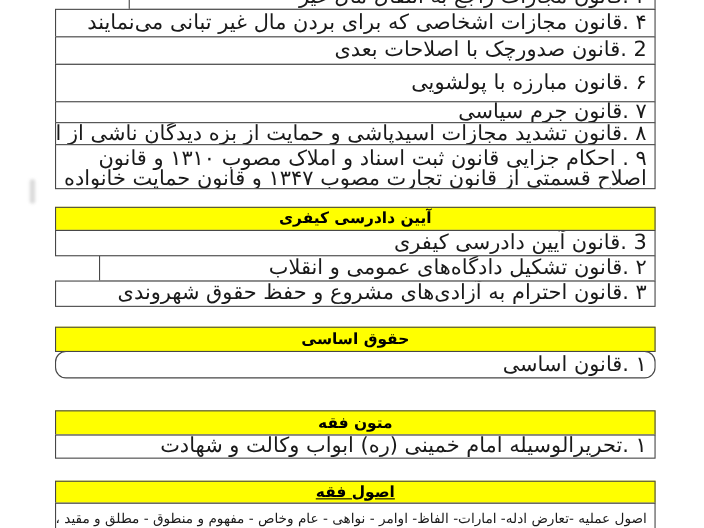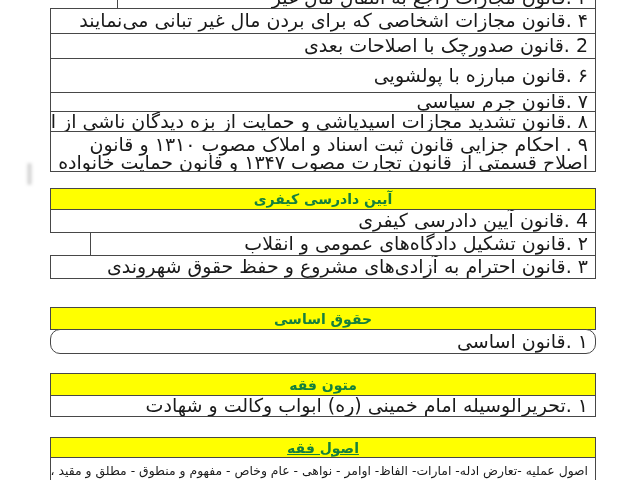--- a/index.html
+++ b/index.html
@@ -28,21 +28,21 @@
   }
   .sec-header {
     box-sizing: border-box;
     border: 1px solid #474747;
     background: #ffff00;
     display: flex;
     align-items: center;
     justify-content: center;
     font-weight: bold;
     font-size: 14px;
-    color: #15803d;
+    color: #000000;
   }
   .row {
     box-sizing: border-box;
     border: 1px solid #474747;
     background: #ffffff;
     display: flex;
     align-items: center;
     padding: 0 7px;
     font-size: 19px;
     white-space: nowrap;
@@ -85,25 +85,25 @@
         <div class="row indent" style="height: 23px;">۳ .قانون مجازات راجع به انتقال مال غیر</div>
         <div class="row" style="height: 26px;">۴ .قانون مجازات اشخاصی که برای بردن مال غیر تبانی می‌نمایند</div>
         <div class="row" style="height: 26px;">2 .قانون صدورچک با اصلاحات بعدی</div>
         <div class="row" style="height: 35px;">۶ .قانون مبارزه با پولشویی</div>
         <div class="row" style="height: 20px;">۷ .قانون جرم سیاسی</div>
         <div class="row" style="height: 21px;">۸ .قانون تشدید مجازات اسیدپاشی و حمایت از بزه دیدگان ناشی از آن مصوب ۱۳۹۸</div>
         <div class="row multiline" style="height: 41px;">۹ . احکام جزایی قانون ثبت اسناد و املاک مصوب ۱۳۱۰ و قانون اصلاح قسمتی از قانون تجارت مصوب ۱۳۴۷ و قانون حمایت خانواده مصوب ۱۳۹۱</div>
       </div>
       <div class="section" style="top: 188px;">
         <div class="sec-header" style="height: 22px;">آیین دادرسی کیفری</div>
-        <div class="row" style="height: 24px;">4 .قانون آیین دادرسی کیفری</div>
+        <div class="row" style="height: 24px;">3 .قانون آیین دادرسی کیفری</div>
         <div class="row" style="height: 24px; margin-left: 40px;">۲ .قانون تشکیل دادگاه‌های عمومی و انقلاب</div>
         <div class="row" style="height: 24px;">۳ .قانون احترام به آزادی‌های مشروع و حفظ حقوق شهروندی</div>
       </div>
-      <div class="section" style="top: 307px;">
+      <div class="section" style="top: 297px;">
         <div class="sec-header" style="height: 23px;">حقوق اساسی</div>
         <div class="row" style="height: 25px; border-radius: 10px;">۱ .قانون اساسی</div>
       </div>
       <div class="section" style="top: 373px;">
         <div class="sec-header" style="height: 23px;">متون فقه</div>
         <div class="row" style="height: 22px;">۱ .تحریرالوسیله امام خمینی (ره) ابواب وکالت و شهادت</div>
       </div>
       <div class="section" style="top: 437px;">
         <div class="sec-header" style="height: 21px; text-decoration: underline;">اصول فقه</div>
         <div class="row align-top" style="height: 34px;">اصول عملیه -تعارض ادله- امارات- الفاظ- اوامر - نواهی - عام وخاص - مفهوم و منطوق - مطلق و مقید ، مجمل و مبین</div>

